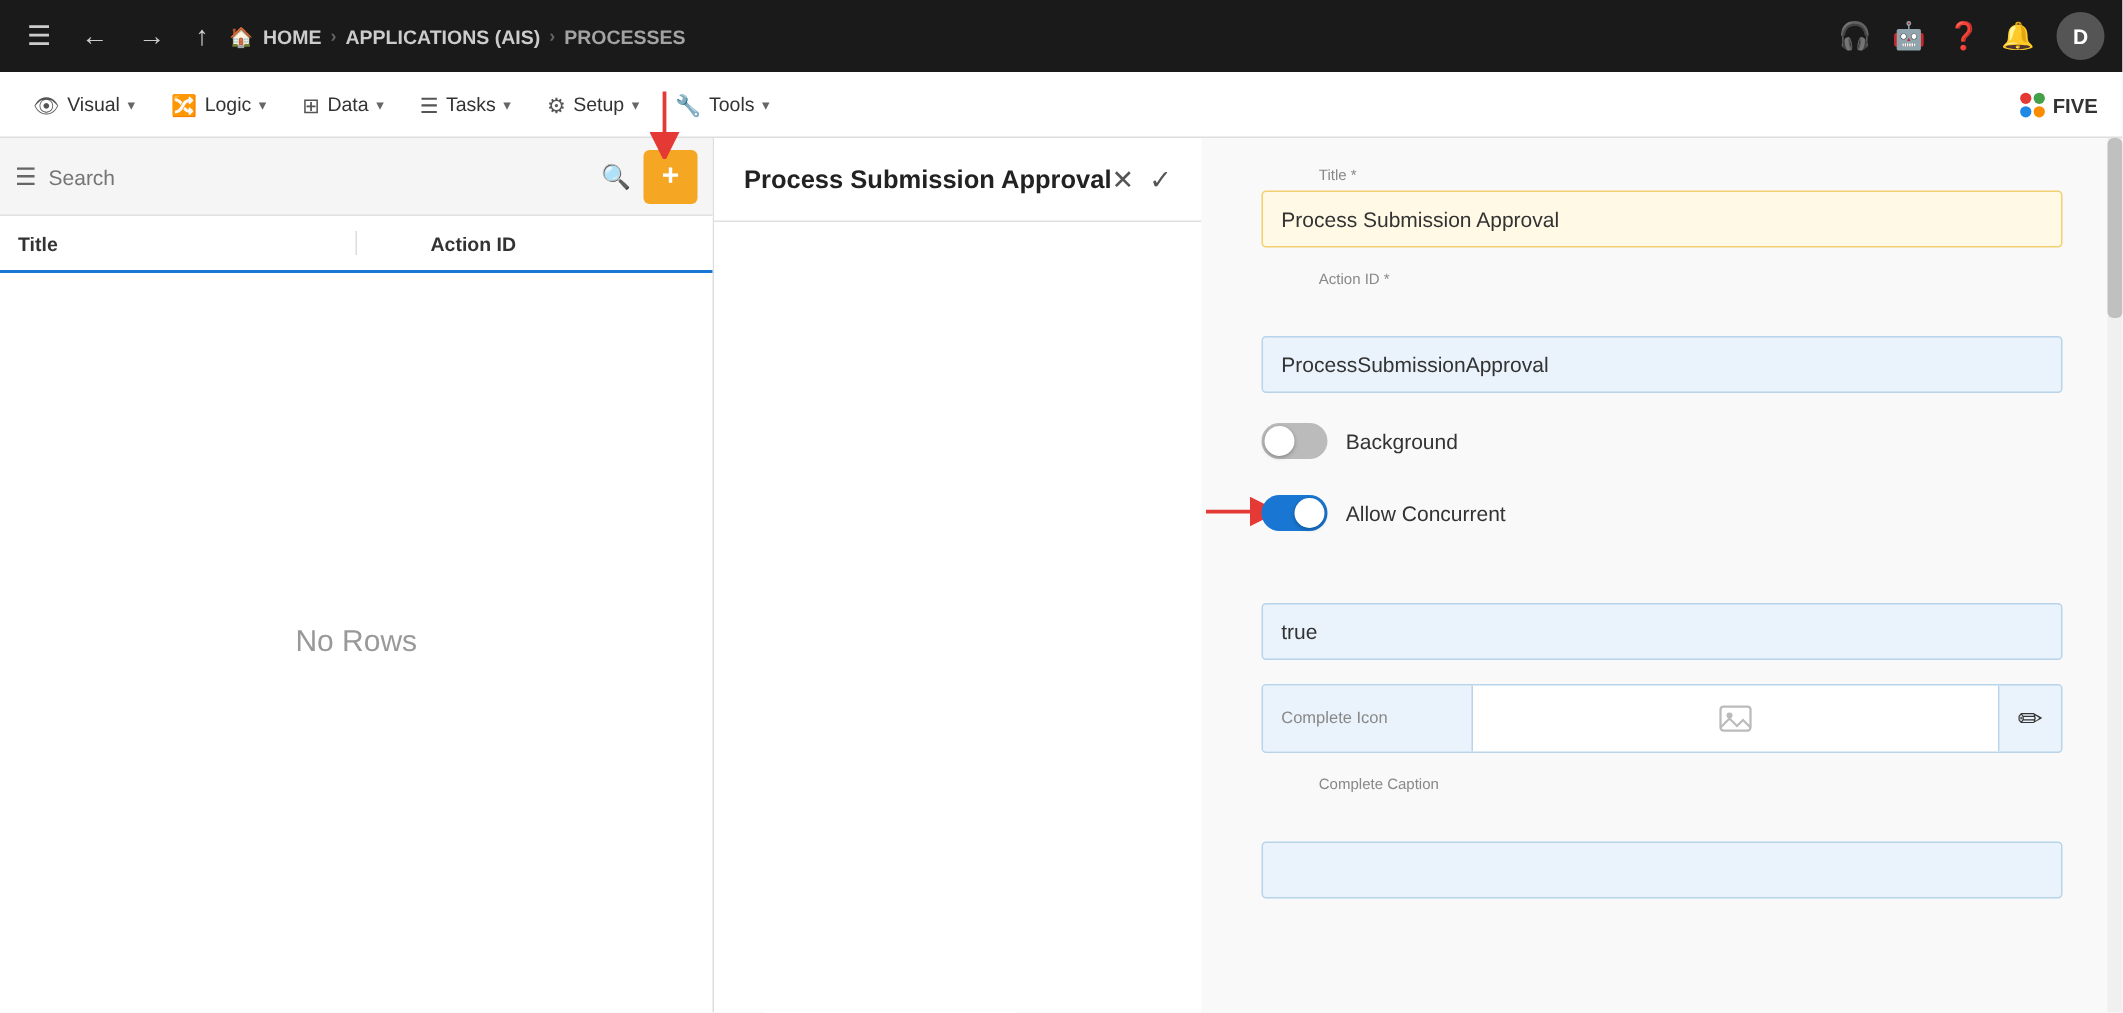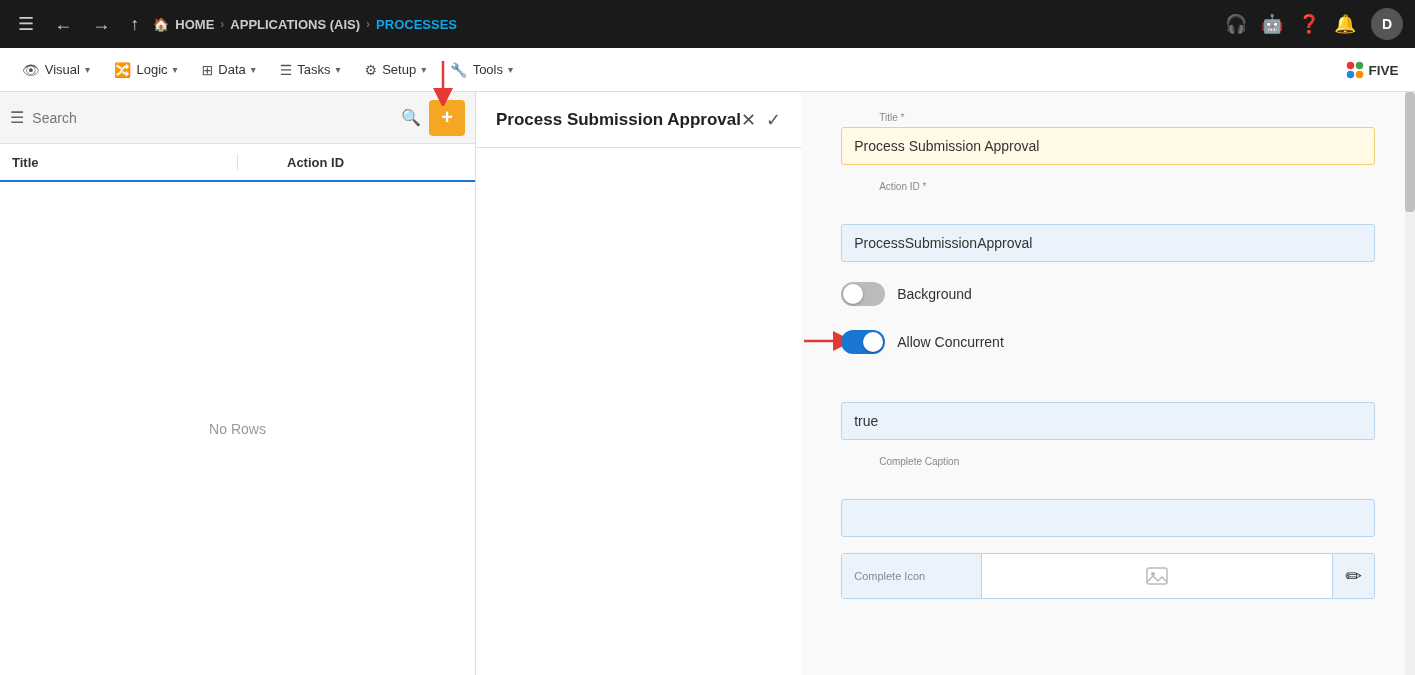--- a/index.html
+++ b/index.html
@@ -14,21 +14,21 @@
       padding: 0 12px;
       gap: 8px;
     }
     .top-nav-btn {
       background: none; border: none; color: #ccc; font-size: 18px; cursor: pointer; padding: 4px 6px;
     }
     .nav-breadcrumb {
       display: flex; align-items: center; gap: 6px; color: #ccc; font-size: 13px; font-weight: 600;
     }
     .nav-breadcrumb .sep { color: #666; font-size: 12px; }
-    .nav-breadcrumb .current { color: #0ea5e9; }
+    .nav-breadcrumb .current { color: #a3a3a3; }
     .top-nav-right { margin-left: auto; display: flex; align-items: center; gap: 14px; }
     .top-nav-right .icon-btn { color: #ccc; font-size: 18px; cursor: pointer; background: none; border: none; }
     .avatar {
       width: 32px; height: 32px; border-radius: 50%; background: #555; color: #fff;
       display: flex; align-items: center; justify-content: center; font-size: 14px; font-weight: bold; cursor: pointer;
     }
 
     
     .menu-bar {
       display: flex; align-items: center; background: #fff; border-bottom: 1px solid #ddd;
@@ -71,21 +71,21 @@
     
     .table-header {
       display: flex; align-items: center; border-bottom: 2px solid #1976d2;
       padding: 10px 12px; background: #fff; gap: 41px;
     }
     .col-title { flex: 1; font-size: 13px; font-weight: 600; color: #333; }
     .col-divider { width: 1px; height: 16px; background: #ddd; margin: 0 8px; }
     .col-action { flex: 1; font-size: 13px; font-weight: 600; color: #333; }
     .table-body {
       flex: 1; display: flex; align-items: center; justify-content: center;
-      color: #999; font-size: 14px; text-align: center;
+      color: #999; font-size: 20px; text-align: center;
     }
 
     
     .right-panel { flex: 1; display: flex; background: #fff; position: relative; }
     .panel-header {
       display: flex; align-items: center; padding: 0 20px; height: 56px;
       border-bottom: 1px solid #e0e0e0; background: #fff;
     }
     .panel-title { font-size: 17px; font-weight: 600; color: #222; flex: 1; }
     .panel-actions { display: flex; gap: 10px; align-items: center; }
@@ -288,43 +288,43 @@
           <line x1="5" y1="15" x2="44" y2="15" stroke="#e53935" stroke-width="2.5" marker-end="url(#arrowhead2)"></line>
         </svg>
         <div class="toggle on">
           <div class="toggle-knob"></div>
         </div>
         <span class="toggle-label">Allow Concurrent</span>
       </div>
 
       <div class="form-field">
         <input class="field-input field-input-blue" type="text" value="true" style="">
-      </div>
-
-      <div class="form-field">
-        <div class="field-label">Complete Caption</div>
-        <input class="field-input field-input-blue" type="text" value="" style="">
       </div>
 
       <div class="form-field">
         <div style="display:flex; align-items: stretch; border:1px solid #b8d4eb; border-radius:3px; background:#eaf3fb; overflow:hidden;">
           <div style="padding:10px 12px; font-size:11px; color:#888; border-right:1px solid #b8d4eb; background:#eaf3fb; min-width:140px; display:flex; align-items:center;">
             <span>Complete Icon</span>
           </div>
           <div style="flex:1; display:flex; align-items:center; justify-content:center; background:#fff; border-right:1px solid #b8d4eb; min-height:44px;">
             <svg width="24" height="24" viewBox="0 0 24 24">
               <rect x="2" y="4" width="20" height="16" rx="2" fill="none" stroke="#bbb" stroke-width="1.5"></rect>
               <circle cx="8" cy="10" r="2" fill="#bbb"></circle>
               <path d="M2 18 L8 12 L13 17 L17 13 L22 18" fill="none" stroke="#bbb" stroke-width="1.5"></path>
             </svg>
           </div>
           <div style="padding:8px 12px; cursor:pointer; color:#333; font-size:20px; display:flex; align-items:center;">✏</div>
         </div>
       </div>
 
+      <div class="form-field">
+        <div class="field-label">Complete Caption</div>
+        <input class="field-input field-input-blue" type="text" value="" style="">
+      </div>
+
     </div>
 
     <div class="scrollbar-track">
       <div class="scrollbar-thumb"></div>
     </div>
 
   </div>
 
 </div>
 

